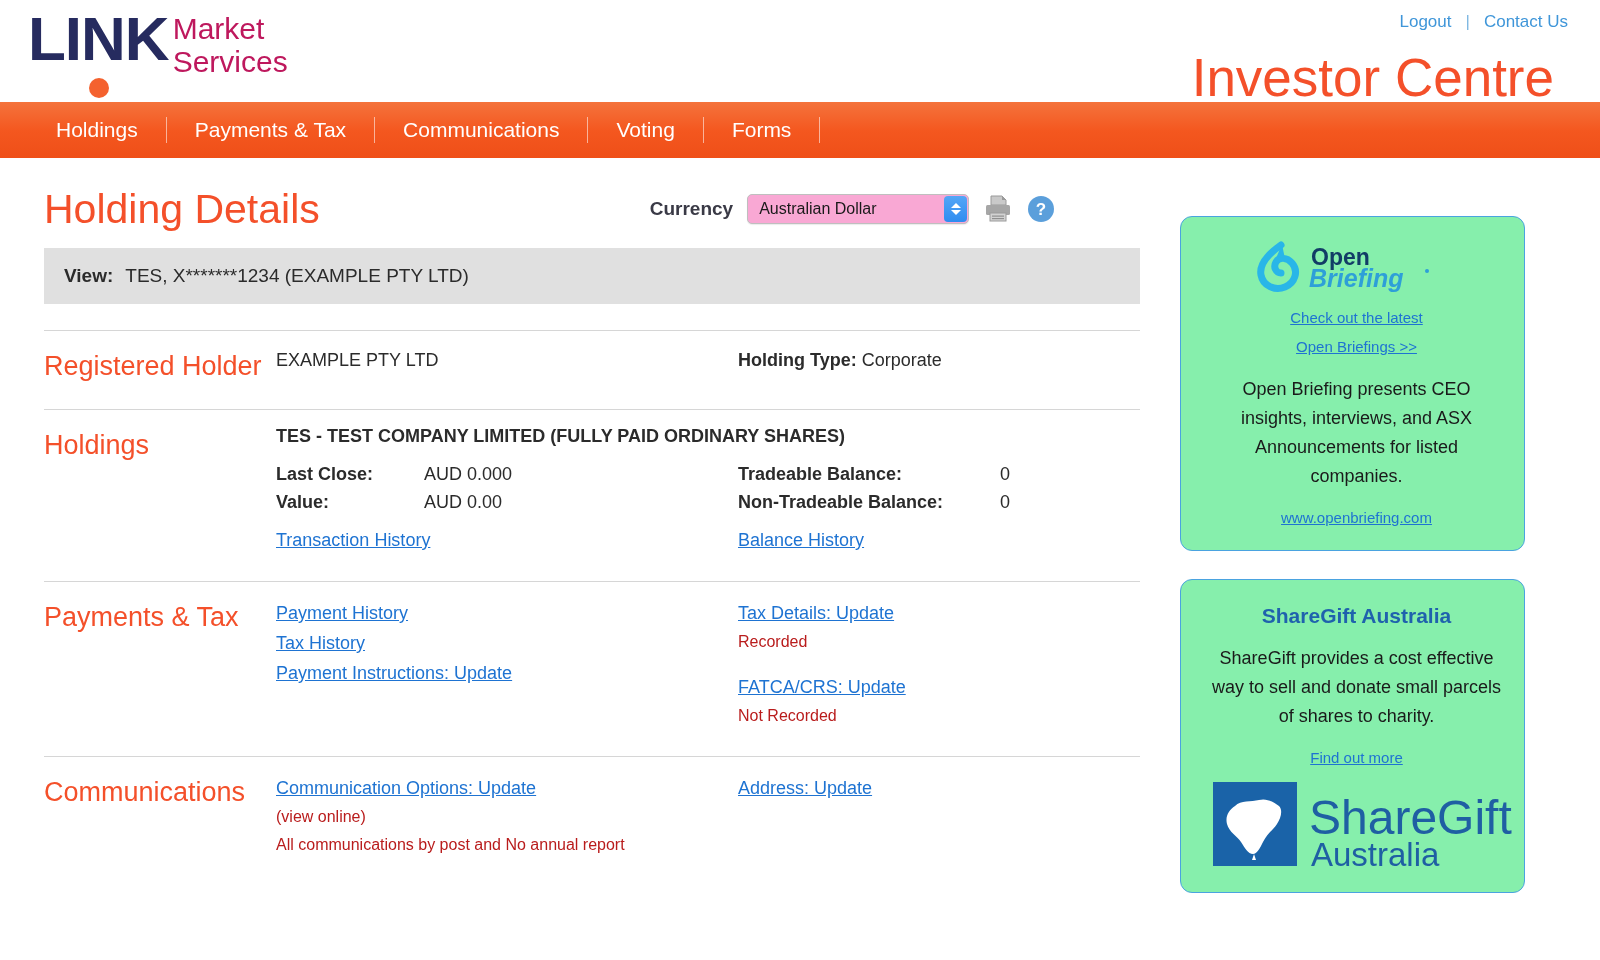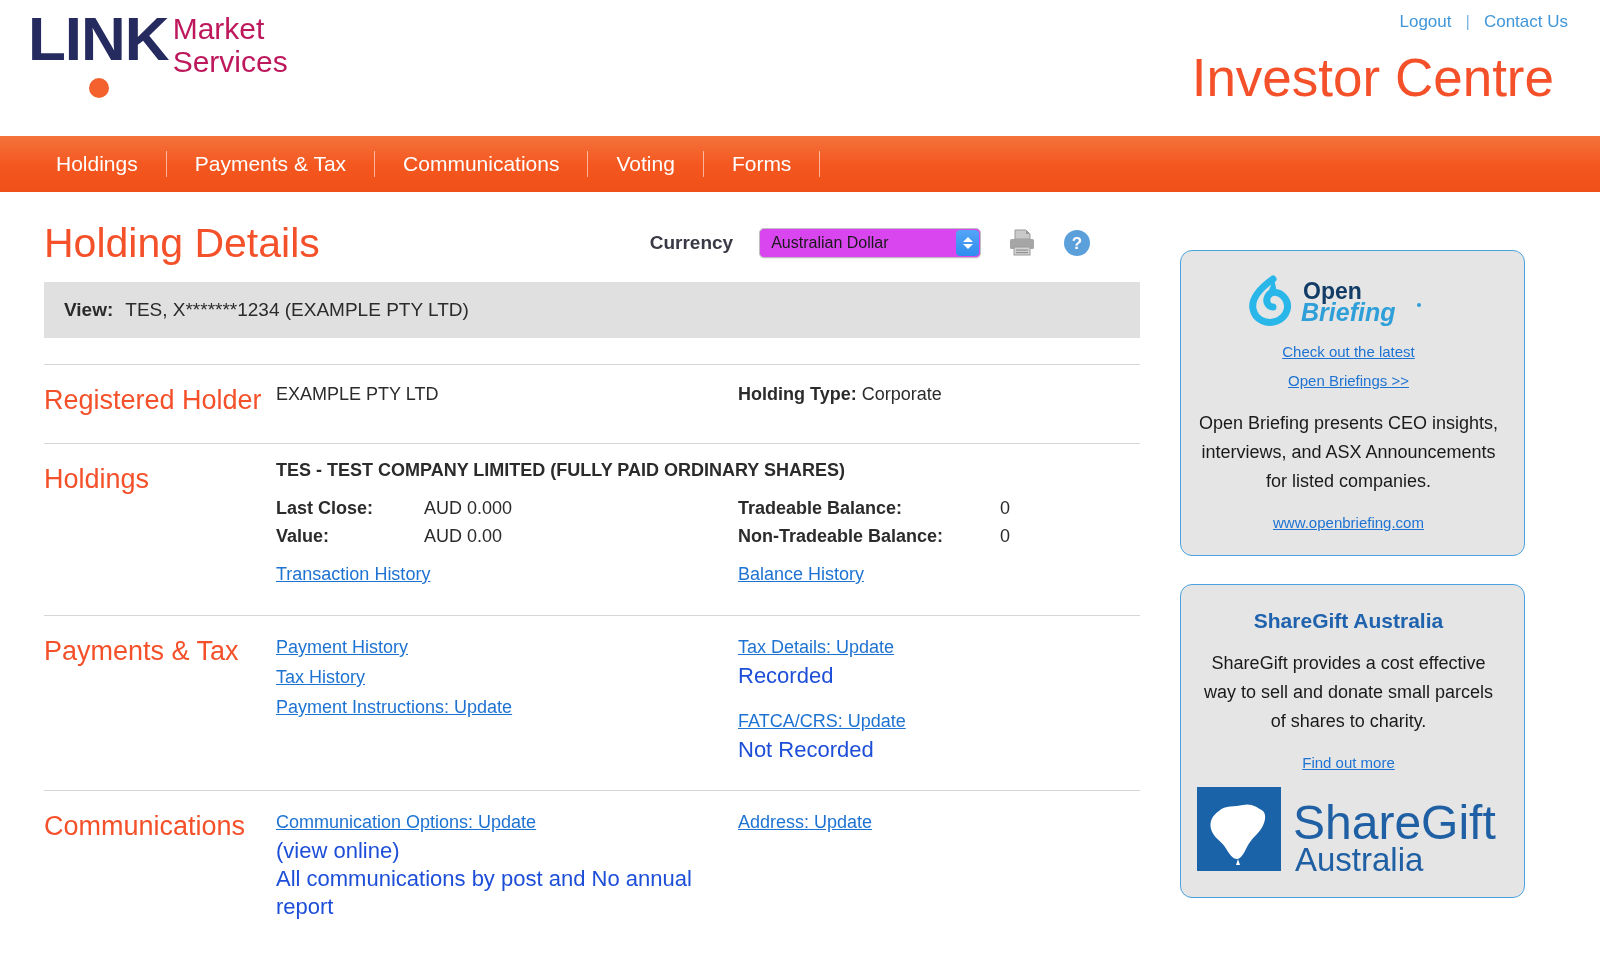--- a/index.html
+++ b/index.html
@@ -9,21 +9,21 @@
     height: 960px;
     background: #ffffff;
     font-family: "Liberation Sans", sans-serif;
     color: #333333;
     overflow: hidden;
   }
 
   
   .header {
     position: relative;
-    height: 136px;
+    height: 102px;
     background: #ffffff;
   }
   .logo {
     position: absolute;
     left: 28px;
     top: 6px;
     display: flex;
     align-items: flex-start;
   }
   .logo-link {
@@ -114,34 +114,34 @@
     font-size: 41px;
     color: #f4502a;
     font-weight: normal;
     margin: 0;
     flex: 0 0 auto;
   }
   .currency-block {
     display: flex;
     align-items: center;
     margin-left: 330px;
-    gap: 26px;
+    gap: 14px;
   }
   .currency-label {
     font-size: 19px;
     font-weight: bold;
     color: #3a3a46;
   }
   .select-wrap {
     position: relative;
     width: 222px;
     height: 30px;
     border: 1px solid #bfbfbf;
     border-radius: 5px;
-    background: #d946ef;
+    background: #f9a8d4;
     box-shadow: 0 1px 1px rgba(0,0,0,0.08);
     display: flex;
     align-items: center;
   }
   .select-value {
     font-size: 16px;
     color: #1a1a1a;
     padding-left: 11px;
   }
   .select-stepper {
@@ -225,35 +225,35 @@
     line-height: 30px;
   }
   .holding-title {
     font-size: 18px;
     font-weight: bold;
     color: #2b2b2b;
     margin-bottom: 14px;
   }
   .row-gap-1 { margin-top: 16px; }
   .row-gap-2 { margin-top: 10px; }
-  .status-line { font-size: 22px; color: #1d4ed8; line-height: 28px; }
+  .status-line { font-size: 16px; color: #b91c1c; line-height: 28px; }
 
   
   .rail {
     width: 430px;
     padding-top: 58px;
     padding-left: 10px;
     position: relative;
   }
   .panel {
     width: 345px;
     border: 1px solid #4aa3e0;
     border-radius: 12px;
-    background: #e5e5e5;
-    padding: 16px 16px 18px 8px;
+    background: #86efac;
+    padding: 16px 16px 18px 24px;
     text-align: center;
     margin-bottom: 28px;
     position: relative;
   }
   .panel-link {
     color: #1e73d2;
     font-weight: normal;
     text-decoration: underline;
     font-size: 15px;
     line-height: 29px;

